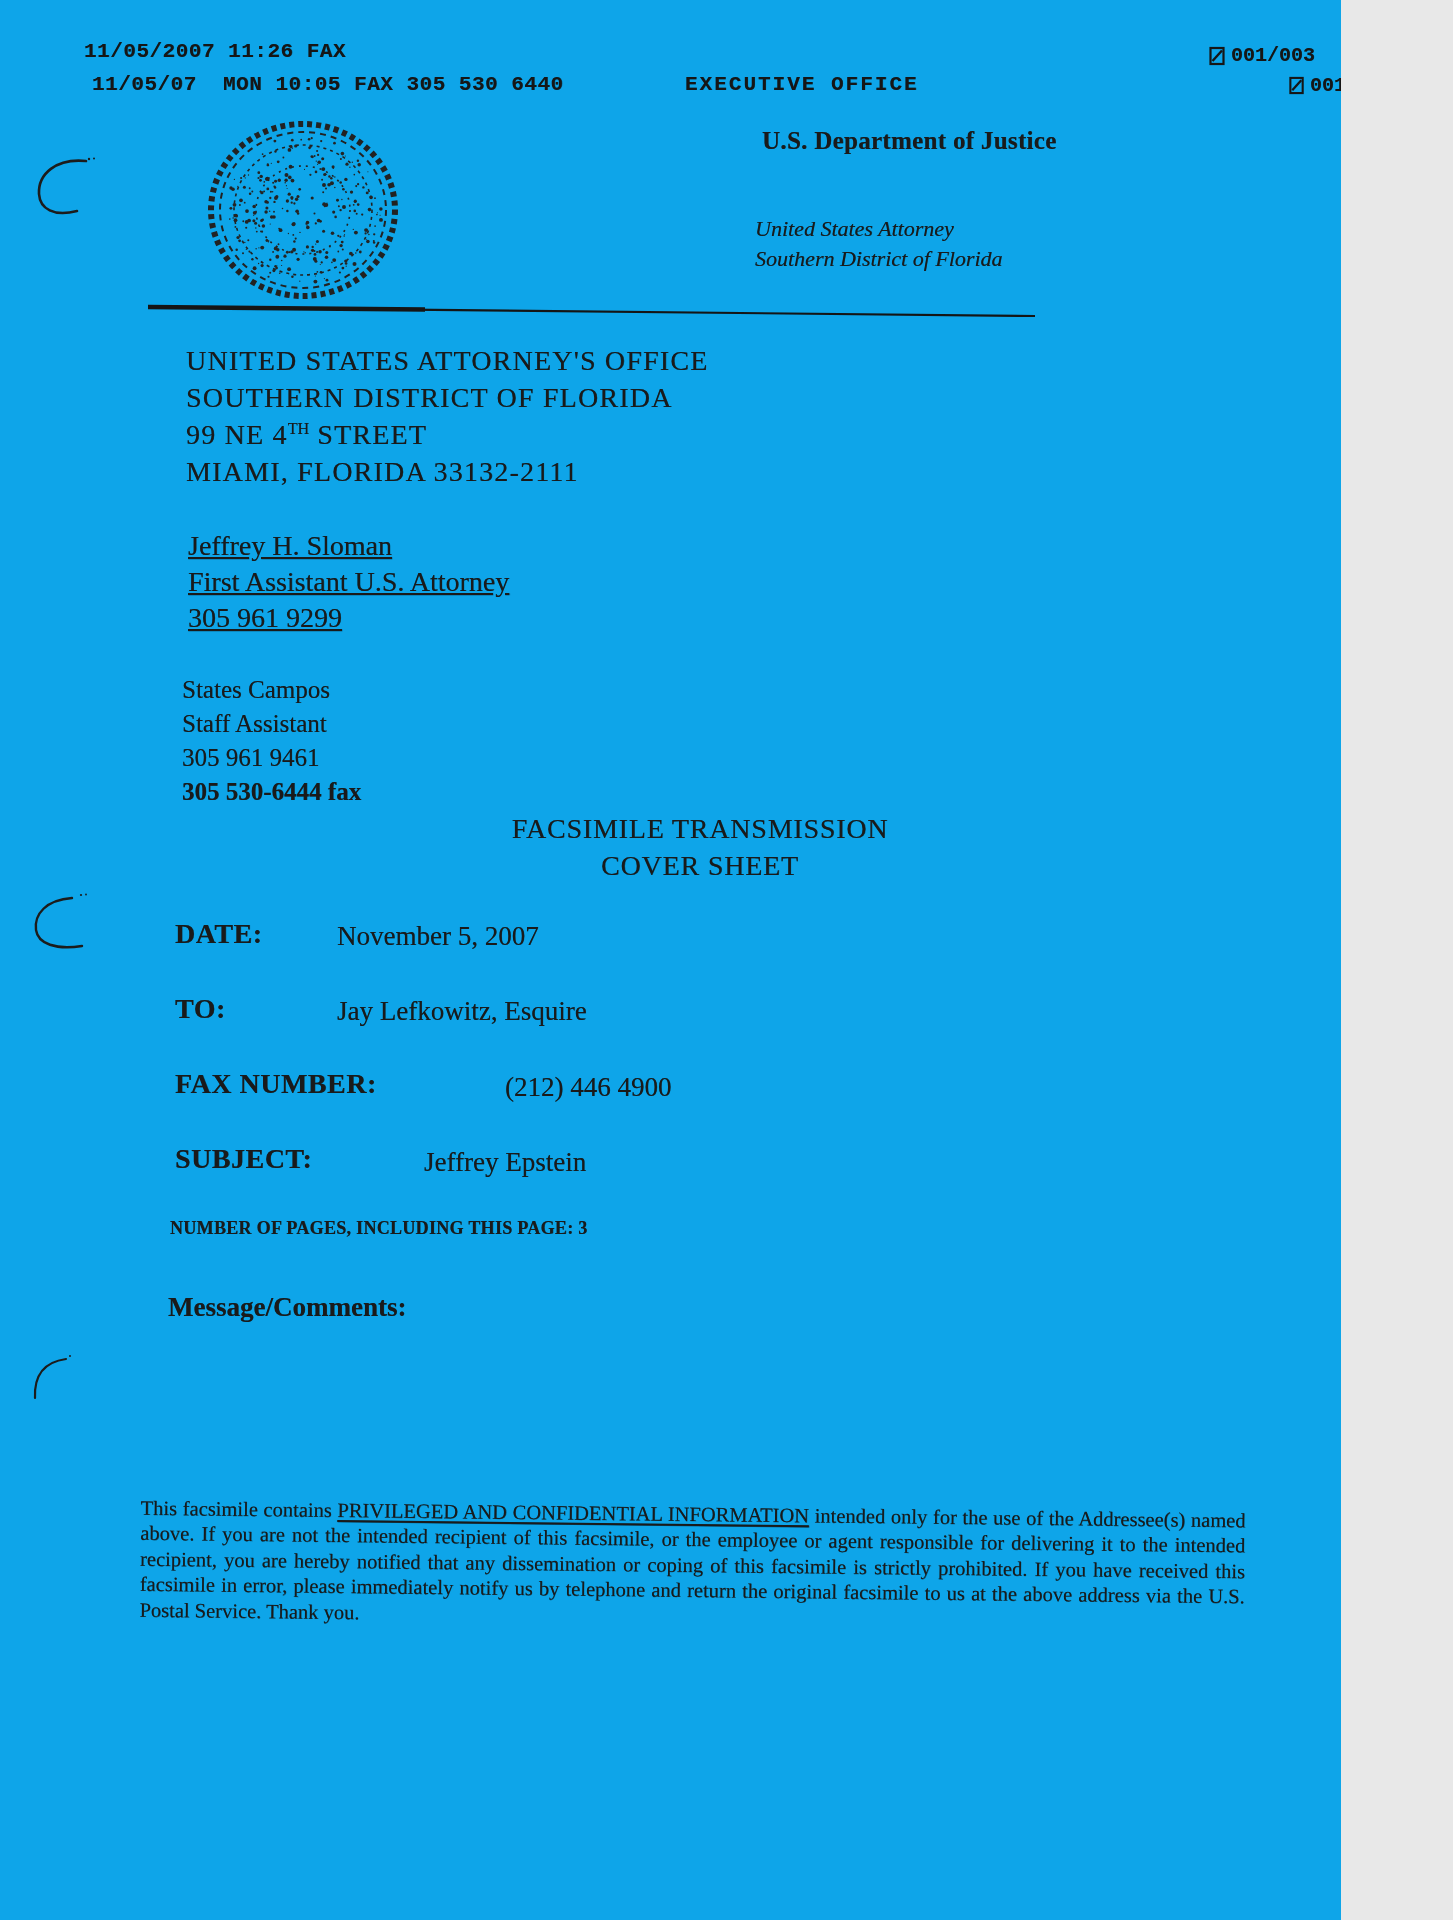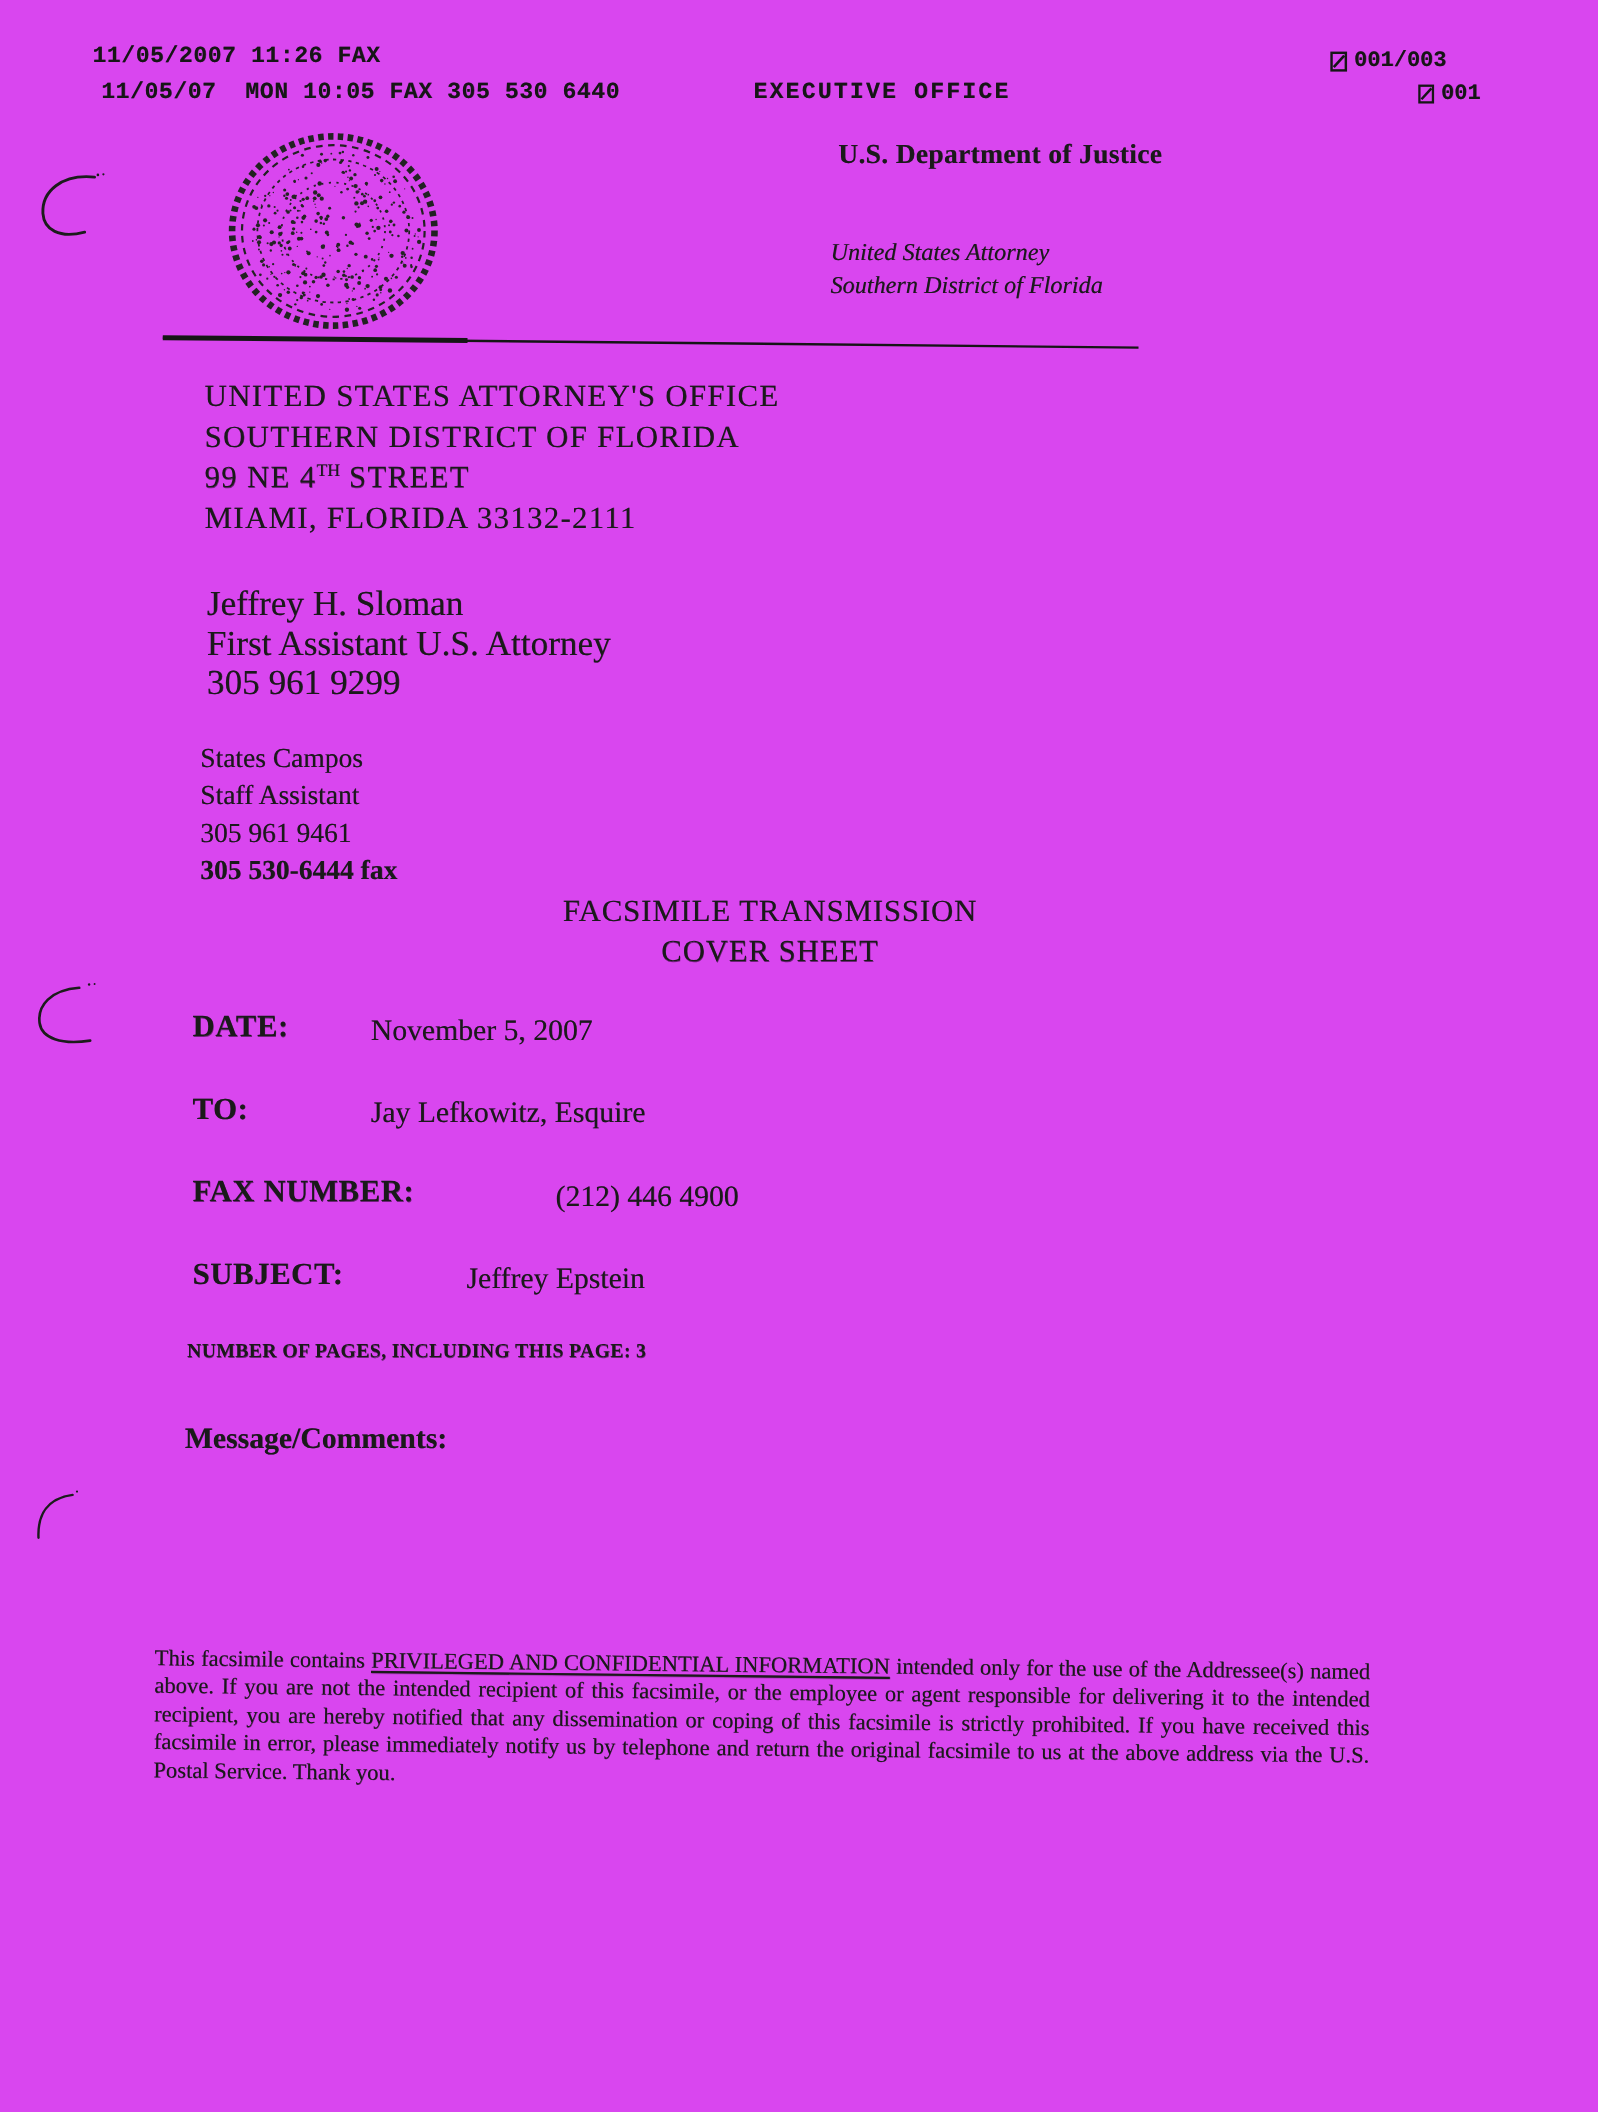--- a/index.html
+++ b/index.html
@@ -1,19 +1,19 @@
 <!DOCTYPE html>
 <html><head>
 <meta charset="utf-8">
 <style>
   html,body{margin:0;padding:0;background:#e8e8e8;}
   .page{
     position:relative;
-    width:1453px;height:1920px;
-    background:#d946ef;
+    width:1341px;height:1920px;
+    background:#0ea5e9;
     overflow:hidden;
     font-family:"Liberation Serif", serif;
     color:#1a1a1a;
   }
   .abs{position:absolute;}
   .scan{text-shadow:0.35px 0.35px 0 rgba(0,0,0,0.5);}
   
   .fax-line{
     font-family:"Liberation Mono", monospace;
     font-weight:700;
@@ -29,21 +29,21 @@
     white-space:pre;
     color:#161616;
     display:flex;align-items:center;gap:4px;
   }
   
   .dept{font-size:25px;font-weight:700;letter-spacing:0.3px;}
   .office-line{font-size:22px;font-style:italic;}
   
   .addr{font-size:28px;letter-spacing:1.2px;white-space:pre;}
   .addr sup{font-size:16px;letter-spacing:0;}
-  .contact1{font-size:32px;white-space:pre;}
+  .contact1{font-size:28px;white-space:pre;text-decoration:underline;}
   .contact2{font-size:25px;white-space:pre;}
   .bold{font-weight:700;}
   
   .cover-title{width:600px;text-align:center;font-size:28px;letter-spacing:0.8px;}
   
   .flabel{font-size:28px;font-weight:700;letter-spacing:0.5px;white-space:pre;}
   .fvalue{font-size:27px;white-space:pre;}
   .pages-line{font-size:18px;font-weight:700;letter-spacing:0.3px;white-space:pre;}
   .comments{font-size:27px;font-weight:700;white-space:pre;}
   

